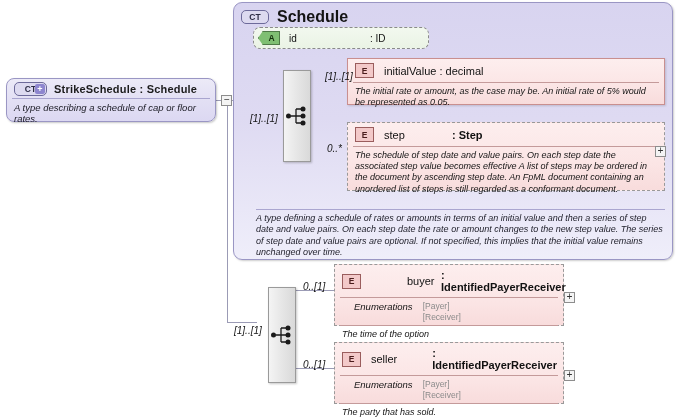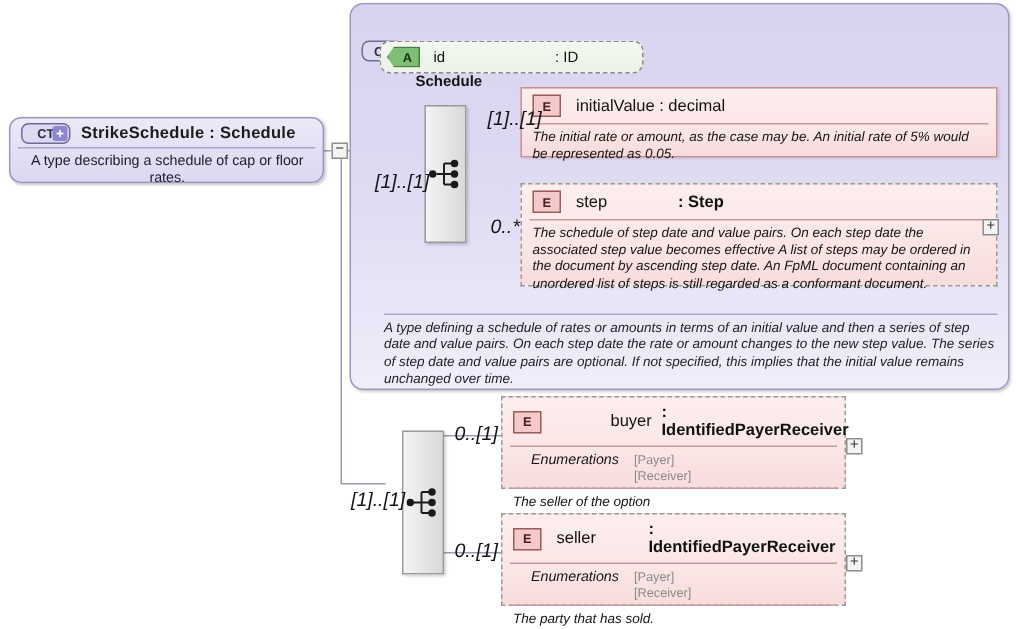--- a/index.html
+++ b/index.html
@@ -36,22 +36,22 @@
     padding: 3px 6px 2px 7px;
   }
   #root-box .title {
     font-size: 11px; font-weight: bold; color: #1b1b1b;
     letter-spacing: .2px; white-space: nowrap;
   }
   #root-box .divider {
     height: 1px; background: #a9a5cf; margin: 0 5px;
   }
   #root-box .anno {
-    font-size: 9.5px; color: #20202a;
-    padding: 3px 6px 0 7px; line-height: 11px; text-align: center;
+    font-size: 9.5px; font-style: italic; color: #20202a;
+    padding: 3px 6px 0 7px; line-height: 11px;
   }
 
   
   .ct-icon {
     display: inline-flex; align-items: center; justify-content: center;
     width: 28px; height: 14px;
     border: 1px solid #6d6a9a; border-radius: 5px;
     background: #dddaf0;
     font-size: 8.5px; font-weight: bold; color: #2c2c44;
     position: relative; flex: 0 0 auto;
@@ -72,21 +72,21 @@
     background: linear-gradient(to bottom, #d8d4f0 0%, #dedaf2 45%, #efeefa 100%);
     border: 1px solid #9a96c4;
     border-radius: 9px;
     box-shadow: 1px 1px 2px rgba(0,0,0,0.20);
   }
   #schedule-hdr {
     display: flex; align-items: center; gap: 8px;
     padding: 5px 0 0 7px;
   }
   #schedule-hdr .title {
-    font-size: 10px; font-weight: bold; color: #141414; margin-top: 41px;
+    font-size: 16px; font-weight: bold; color: #141414;
   }
   #schedule-anno {
     position: absolute; left: 2px; right: 7px; top: 206px;
     border-top: 1px solid #aaa6d0;
     padding-top: 3px;
     font-size: 9px; font-style: italic; color: #1d1d28;
     line-height: 11.4px;
     margin-left: 20px;
   }
 
@@ -148,21 +148,21 @@
   .elem .enum-row {
     display: flex; gap: 10px;
     padding: 3px 6px 3px 7px;
   }
   .elem .enum-label { font-size: 9.5px; font-style: italic; color: #141414; flex: 0 0 auto; margin-left: 12px; }
   .elem .enum-vals { font-size: 8.5px; color: #8a8a8a; line-height: 10.5px; }
 
   
   .mult {
     position: absolute;
-    font-size: 13px; font-style: italic; color: #141414;
+    font-size: 10px; font-style: italic; color: #141414;
     white-space: nowrap;
   }
 
   
   .toggle {
     position: absolute; width: 11px; height: 11px;
     background: #f4f4f4; border: 1px solid #8d8d8d;
     display: flex; align-items: center; justify-content: center;
     font-size: 10px; line-height: 9px; color: #333;
     font-family: "Liberation Mono", monospace;
@@ -268,21 +268,21 @@
     </div>
     <div class="sep"></div>
     <div class="enum-row">
       <span class="enum-label">Enumerations</span>
       <span class="enum-vals">
         <span>[Payer]</span><br>
         <span>[Receiver]</span>
       </span>
     </div>
     <div class="sep"></div>
-    <div class="anno">The seller of the option</div>
+    <div class="anno">The time of the option</div>
   </div>
   <div class="mult" style="left:303px; top:281px;">0..[1]</div>
   <div class="toggle" style="left:564px; top:292px;">+</div>
 
   <div class="elem dashed" style="left:334px; top:342px; width:230px; height:62px;">
     <div class="row-hdr">
       <span class="e-icon">E</span>
       <span class="nm" style="width:60px;display:inline-block;">seller</span>
       <span class="ty"><span>:</span> <span>IdentifiedPayerReceiver</span></span>
     </div>

